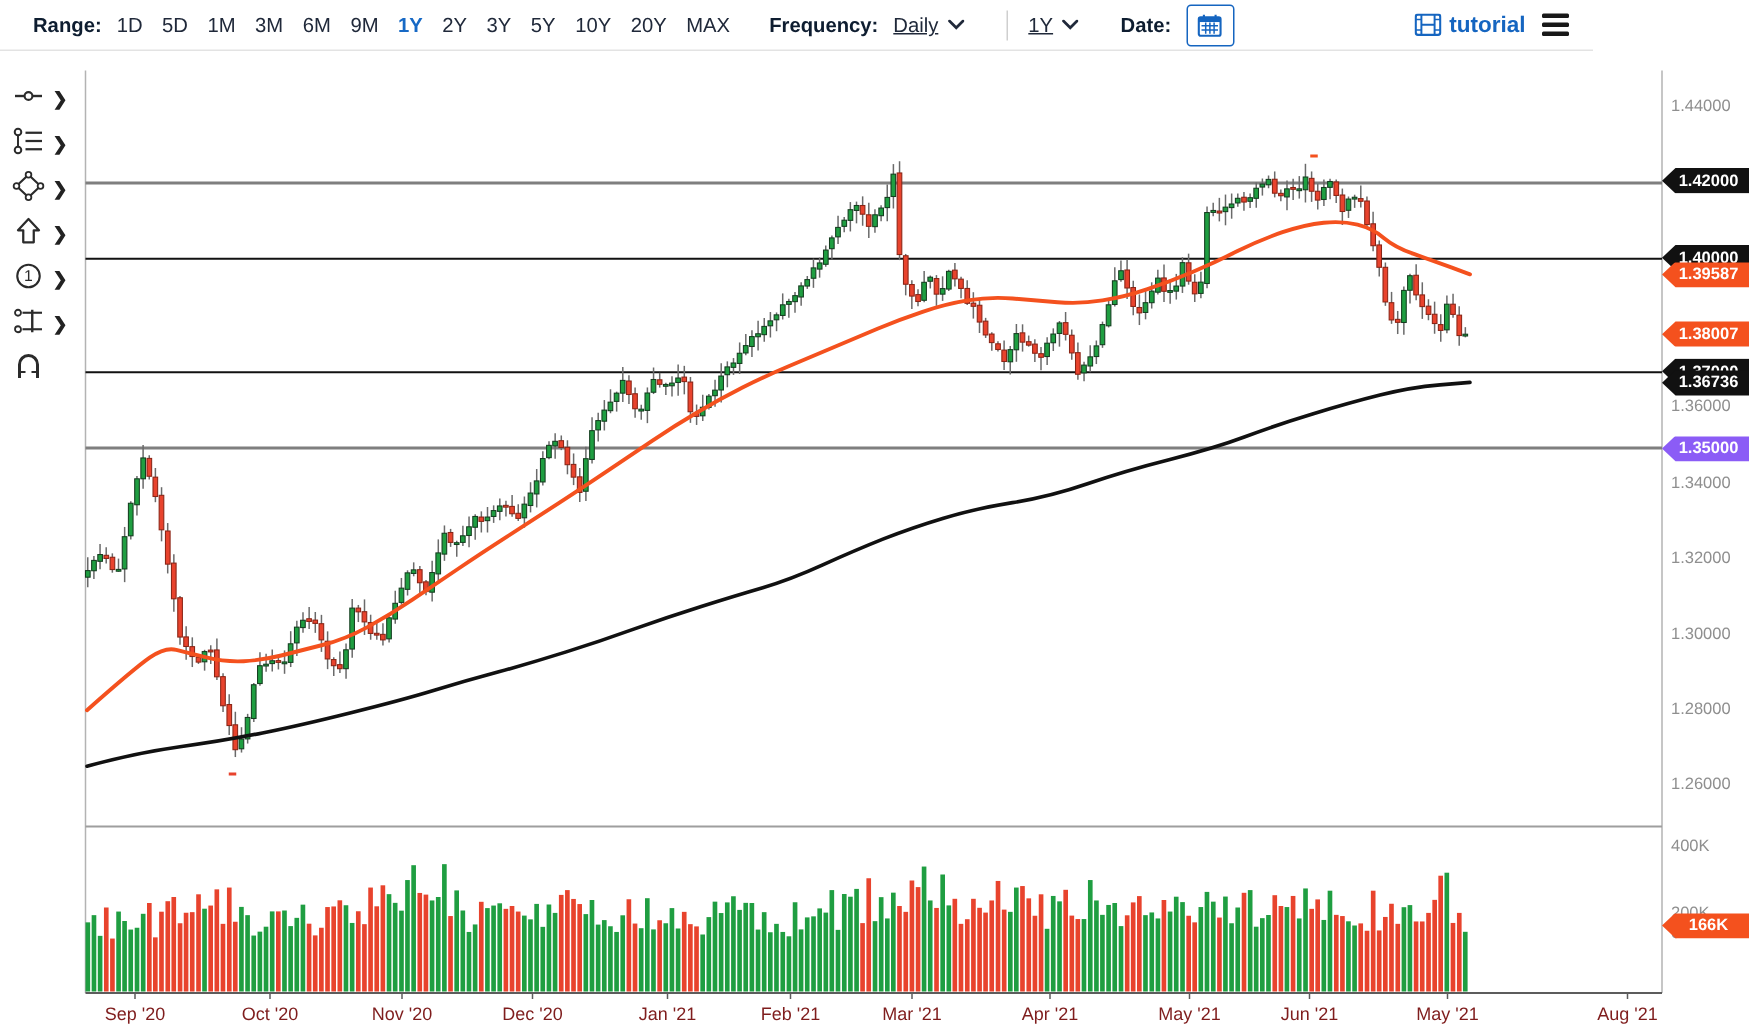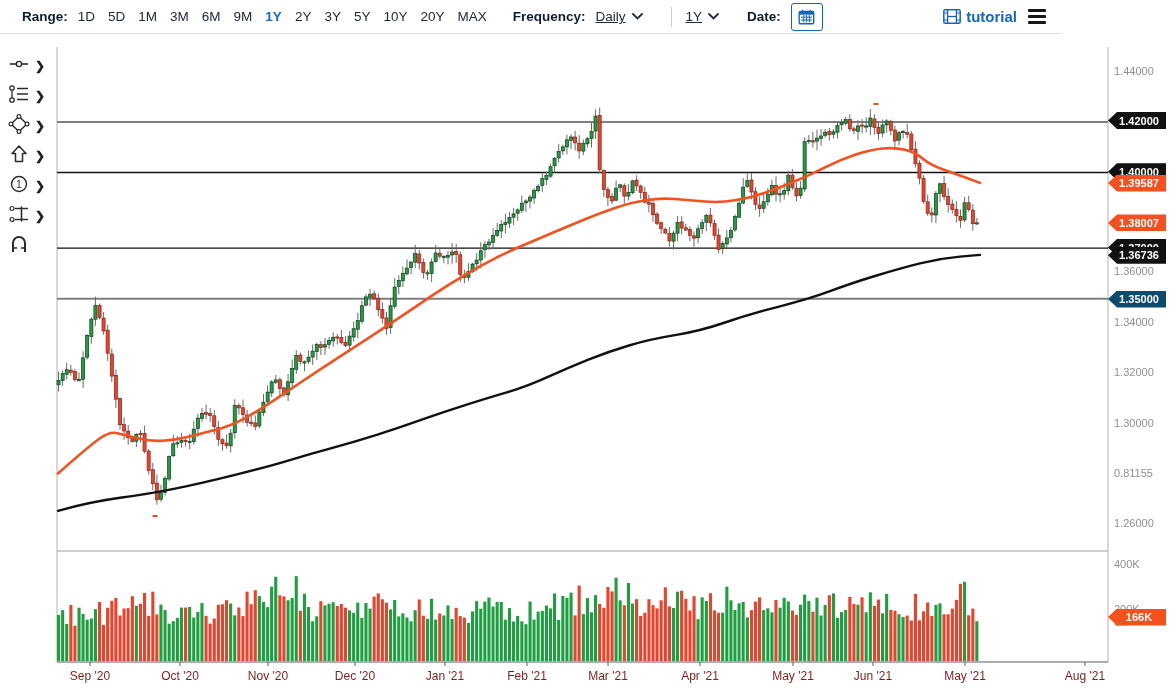--- a/index.html
+++ b/index.html
@@ -888,32 +888,32 @@
             <path d="M5 14h4M13 14h4" stroke="#2b2b2b" stroke-width="1.4"></path>
           </svg></span>
       </div>
     </div>
   <div id="overlay">
       <div class="ylab" style="top: 65px;">1.44000</div>
       <div class="ylab" style="top: 265px;">1.36000</div>
       <div class="ylab" style="top: 316px;">1.34000</div>
       <div class="ylab" style="top: 366px;">1.32000</div>
       <div class="ylab" style="top: 417px;">1.30000</div>
-      <div class="ylab" style="top: 467px;">0.81155</div>
+      <div class="ylab" style="top: 467px;">1.28000</div>
       <div class="ylab" style="top: 517px;">1.26000</div>
       <div class="ylab" style="top: 558px;">400K</div>
       <div class="ylab" style="top: 603px;">200K</div>
       <div class="ylab" style="top: 616px;">0K</div>
       <div class="badge" style="top: 112px; background: rgb(17, 17, 17);">1.42000</div>
       <div class="badge" style="top: 163.3px; background: rgb(17, 17, 17);">1.40000</div>
       <div class="badge" style="top: 174.5px; background: rgb(244, 81, 30);">1.39587</div>
       <div class="badge" style="top: 214.4px; background: rgb(244, 81, 30);">1.38007</div>
       <div class="badge" style="top: 239px; background: rgb(17, 17, 17);">1.37000</div>
       <div class="badge" style="top: 246.7px; background: rgb(17, 17, 17);">1.36736</div>
-      <div class="badge" style="top: 290.5px; background: #0c4a6e;">1.35000</div>
+      <div class="badge" style="top: 290.5px; background: #8b5cf6;">1.35000</div>
       <div class="badge" style="top: 608.5px; background: rgb(244, 81, 30);">166K</div>
       <div class="mlab" style="left: 90px; top: 669px;">Sep '20</div>
       <div class="mlab" style="left: 180px; top: 669px;">Oct '20</div>
       <div class="mlab" style="left: 268px; top: 669px;">Nov '20</div>
       <div class="mlab" style="left: 355px; top: 669px;">Dec '20</div>
       <div class="mlab" style="left: 445px; top: 669px;">Jan '21</div>
       <div class="mlab" style="left: 527px; top: 669px;">Feb '21</div>
       <div class="mlab" style="left: 608px; top: 669px;">Mar '21</div>
       <div class="mlab" style="left: 700px; top: 669px;">Apr '21</div>
       <div class="mlab" style="left: 793px; top: 669px;">May '21</div>

